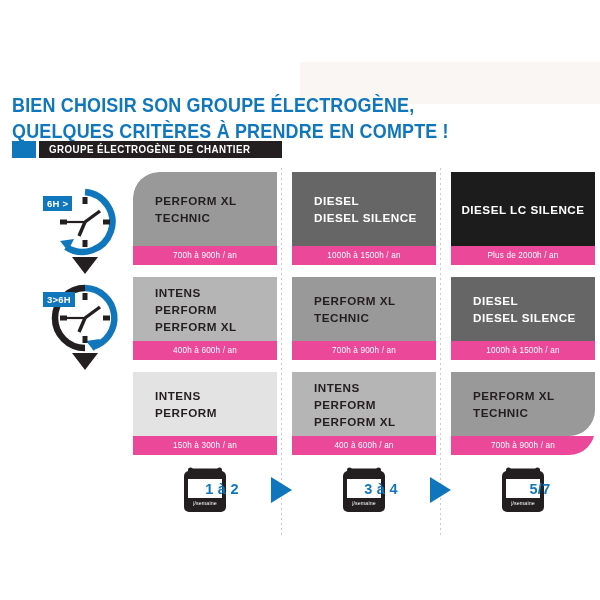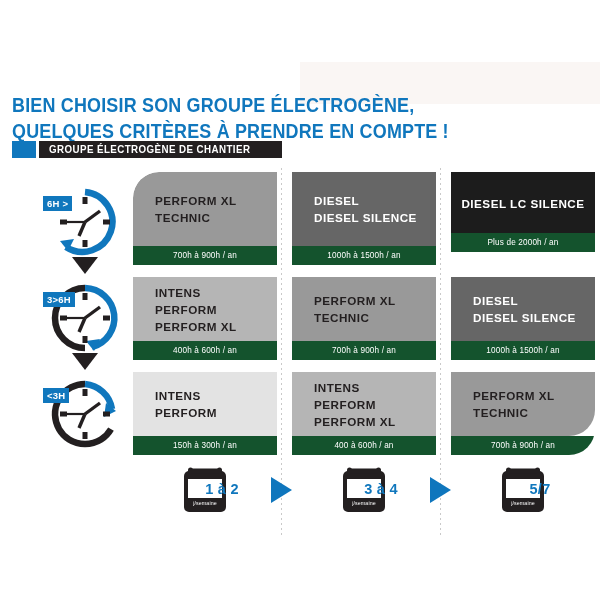--- a/index.html
+++ b/index.html
@@ -64,21 +64,21 @@
   .card .lbl{
     position:absolute;left:22px;top:50%;transform:translateY(-50%);
     font-size:11.7px;font-weight:bold;letter-spacing:.5px;line-height:17px;
     white-space:pre-line;
   }
   .card.ctr .lbl{
     left:0;right:0;text-align:center;transform:translateY(-50%);
   }
   .card .foot{
     position:absolute;left:0;right:0;bottom:0;height:19px;
-    background:#14532d;color:#ffffff;
+    background:#ec4899;color:#ffffff;
     font-size:8.2px;line-height:19px;text-align:center;letter-spacing:.15px;
   }
   .rtl{border-top-left-radius:26px;}
   .rbr{border-bottom-right-radius:26px;}
   .rbr .foot{border-bottom-right-radius:26px;}
 
   
   .clockwrap{position:absolute;width:74px;height:74px;}
   .badge{
     position:absolute;z-index:5;background:#1077bd;color:#fff;
@@ -160,51 +160,36 @@
       <rect x="34.5" y="55" width="5" height="7" fill="#231f20"></rect>
       <rect x="12" y="34.5" width="7" height="5" fill="#231f20"></rect>
       <line x1="37" y1="37" x2="31" y2="51" stroke="#231f20" stroke-width="3.4"></line>
       <line x1="37" y1="37" x2="52" y2="26" stroke="#231f20" stroke-width="3.4"></line>
       <line x1="37" y1="37" x2="19" y2="37" stroke="#231f20" stroke-width="2.2"></line>
     </svg>
     <div class="badge">3&gt;6H</div>
   </div>
   <div class="tri" style="left:72px;top:353px;"></div>
 
-  <div class="clockwrap" style="left:48px;top:377px;">
-    <svg width="74" height="74" viewBox="0 0 74 74">
-      <path d="M37 7 A30 30 0 1 0 63 52" fill="none" stroke="#231f20" stroke-width="6.5"></path>
-      <path d="M37 7 A30 30 0 0 1 64 32" fill="none" stroke="#1077bd" stroke-width="6.5"></path>
-      <path d="M68 34 L58 26 L56 40 Z" fill="#1077bd"></path>
-      <rect x="34.5" y="12" width="5" height="7" fill="#231f20"></rect>
-      <rect x="55" y="34.5" width="7" height="5" fill="#231f20"></rect>
-      <rect x="34.5" y="55" width="5" height="7" fill="#231f20"></rect>
-      <rect x="12" y="34.5" width="7" height="5" fill="#231f20"></rect>
-      <line x1="37" y1="37" x2="31" y2="51" stroke="#231f20" stroke-width="3.4"></line>
-      <line x1="37" y1="37" x2="52" y2="26" stroke="#231f20" stroke-width="3.4"></line>
-      <line x1="37" y1="37" x2="19" y2="37" stroke="#231f20" stroke-width="2.2"></line>
-    </svg>
-    <div class="badge">&lt;3H</div>
-  </div>
 
   <div class="card rtl" style="left:133px;top:172px;width:144px;height:93px;">
     <div class="body rtl" style="background:#999999;">
       <div class="lbl" style="color:#231f20;">PERFORM XL
 TECHNIC</div>
     </div>
     <div class="foot">700h à 900h / an</div>
   </div>
   <div class="card" style="left:292px;top:172px;width:144px;height:93px;">
     <div class="body" style="background:#666666;">
       <div class="lbl" style="color:#ffffff;">DIESEL
 DIESEL SILENCE</div>
     </div>
     <div class="foot">1000h à 1500h / an</div>
   </div>
-  <div class="card ctr" style="left:451px;top:172px;width:144px;height:80px;">
+  <div class="card ctr" style="left:451px;top:172px;width:144px;height:93px;">
     <div class="body" style="background:#1c1c1c;">
       <div class="lbl" style="color:#ffffff;">DIESEL LC SILENCE</div>
     </div>
     <div class="foot">Plus de 2000h / an</div>
   </div>
 
   <div class="card" style="left:133px;top:277px;width:144px;height:83px;">
     <div class="body" style="background:#b5b5b5;">
       <div class="lbl" style="color:#231f20;">INTENS
 PERFORM

